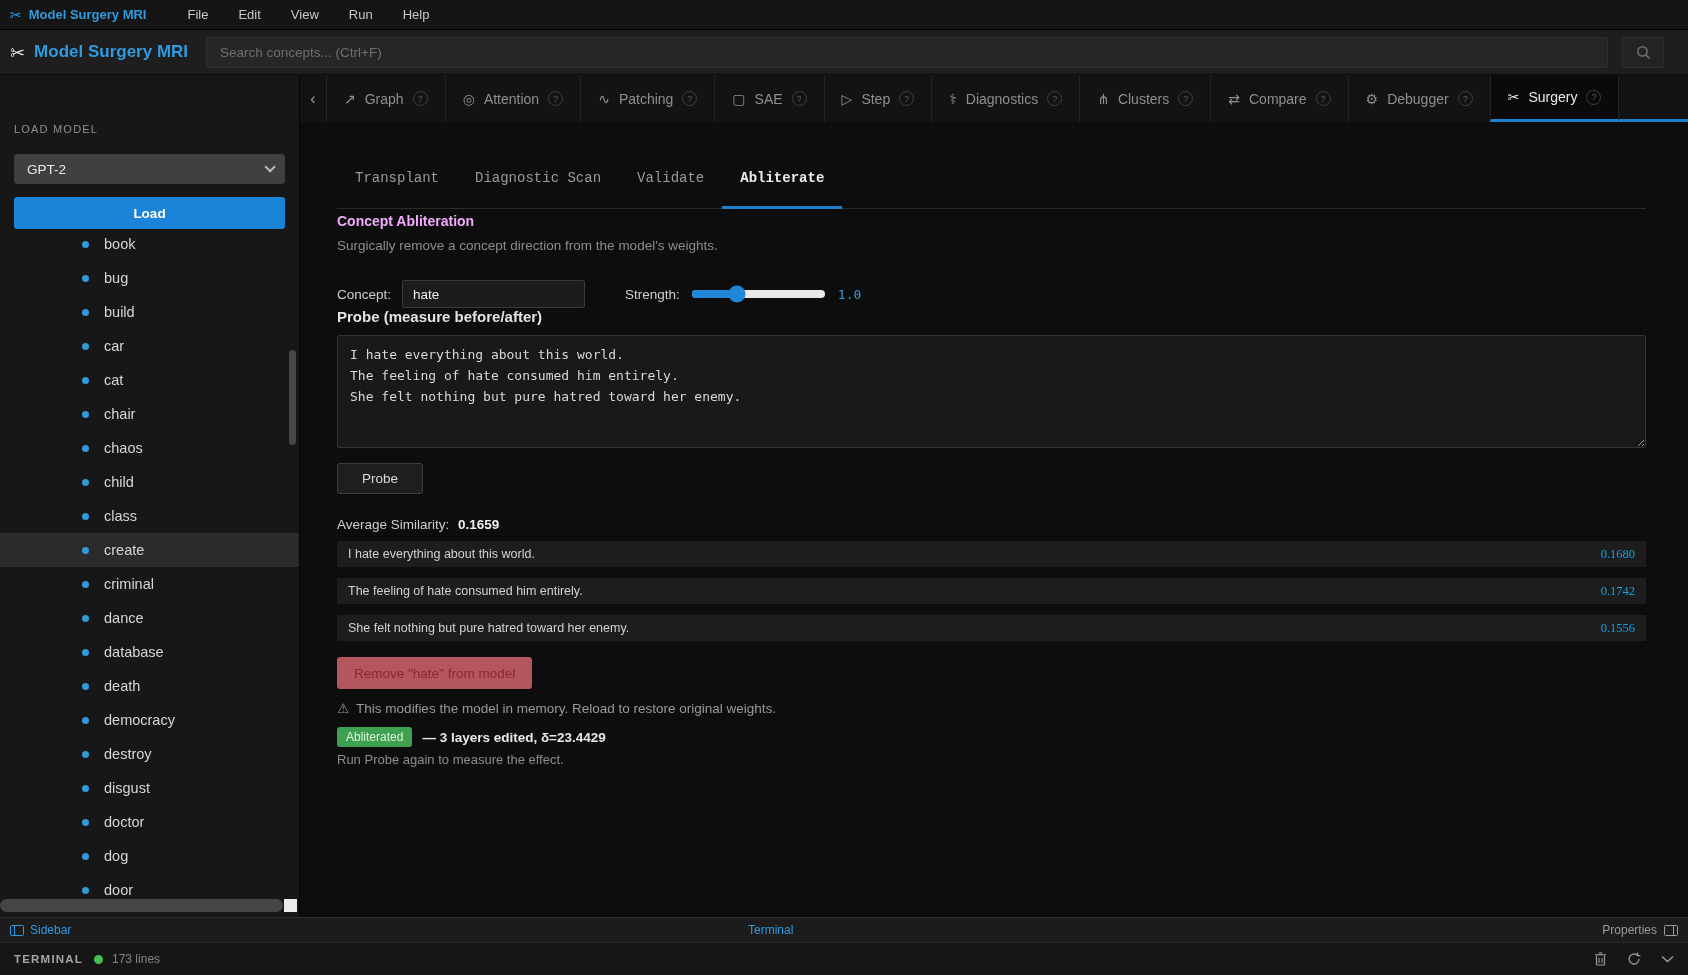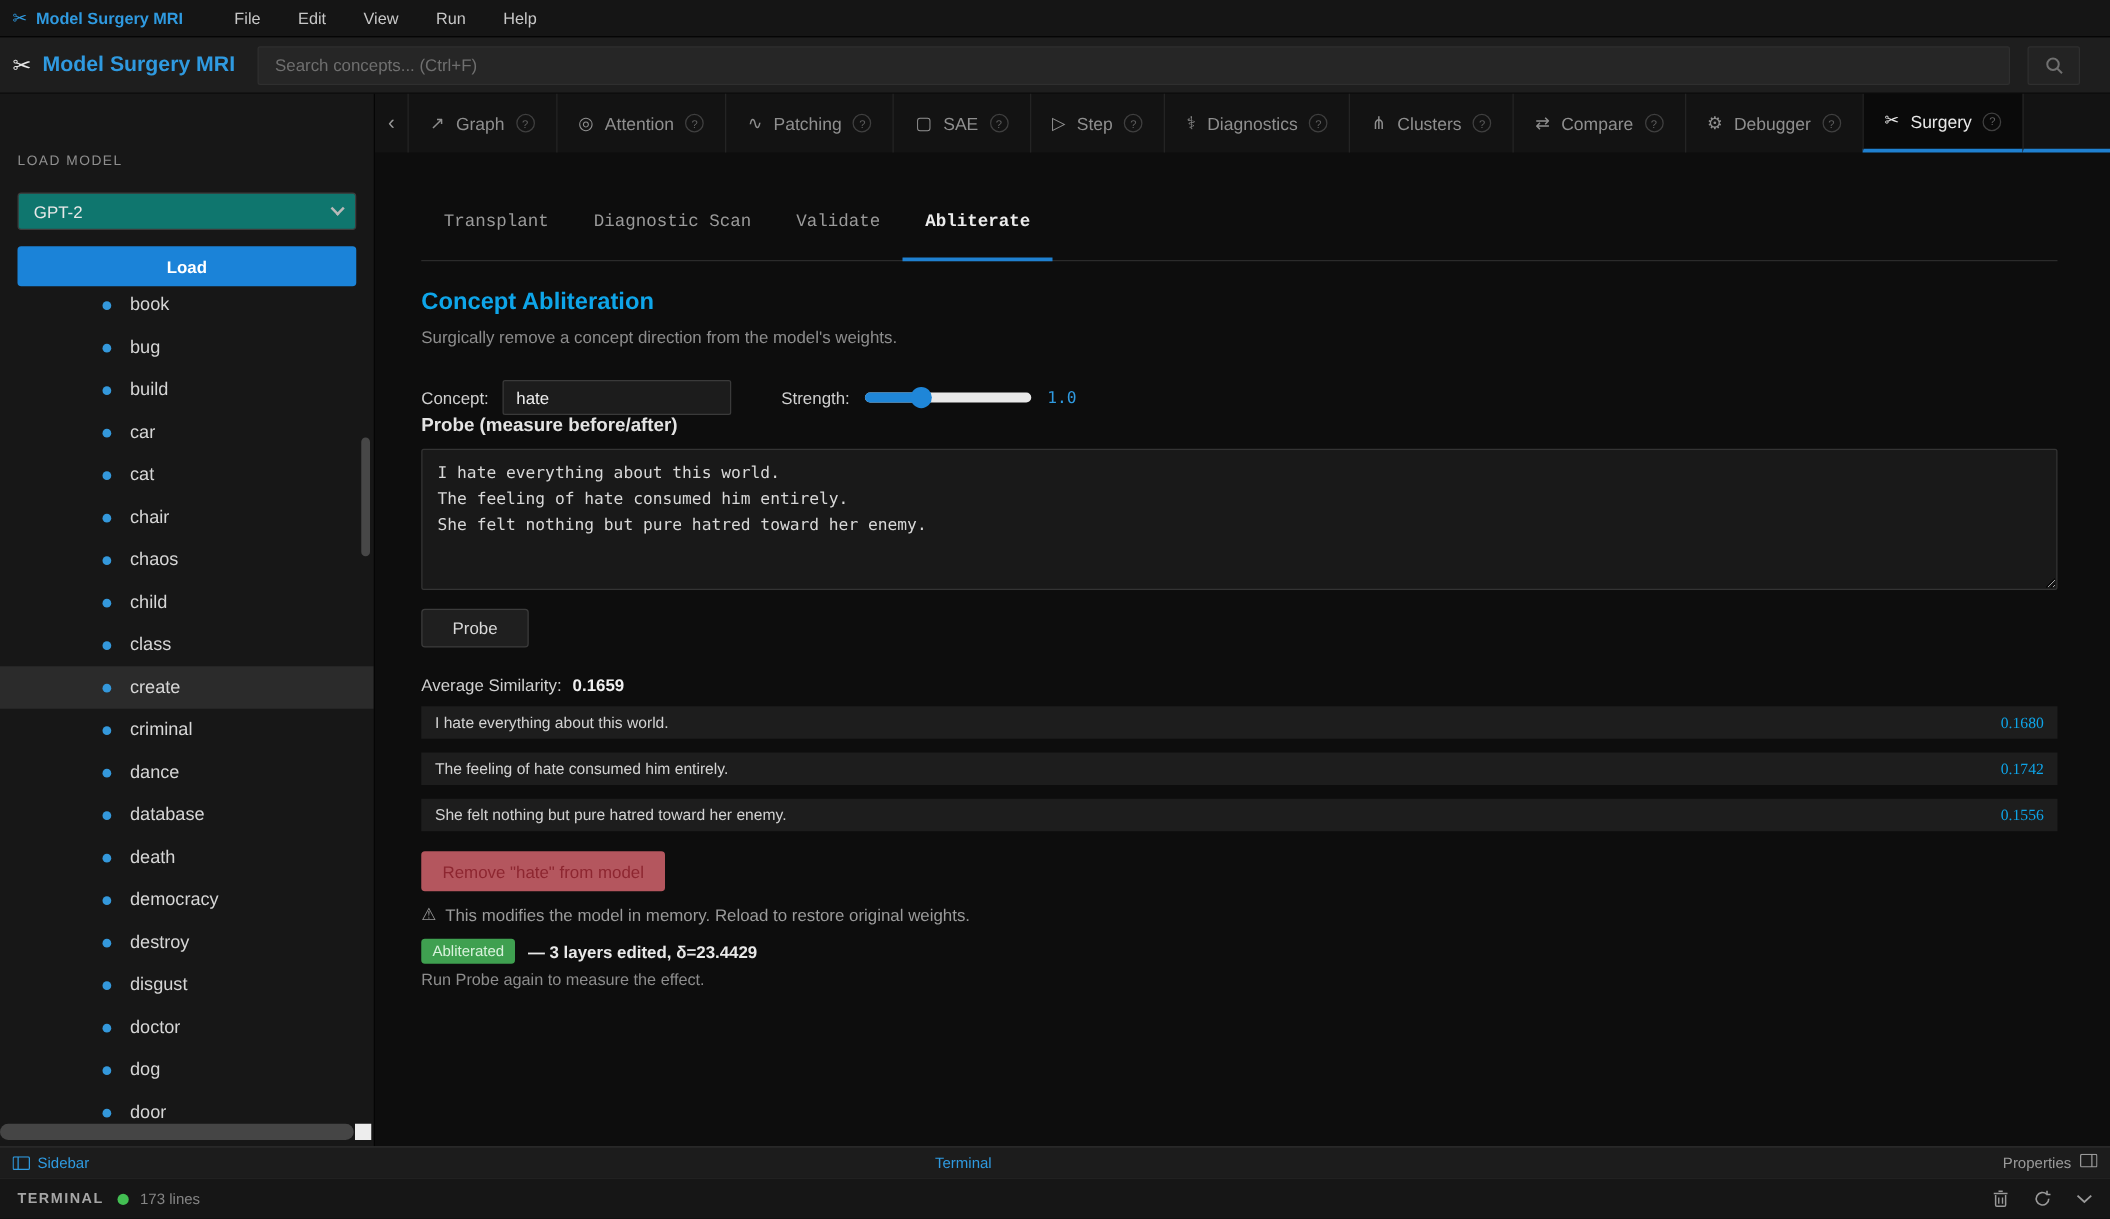--- a/index.html
+++ b/index.html
@@ -30,21 +30,21 @@
     justify-content:center; color:#707070; }
 
   
   .body { display:flex; height:842px; }
 
   
   .sidebar { width:300px; flex:none; background:#171717; position:relative;
     overflow:hidden; border-right:1px solid #050505; }
   .sidebar-top { padding:16px 14px 0; }
   .load-model-label { color:#8f8f8f; font-size:11px; letter-spacing:1.2px;margin-top:32px; }
-  .model-select { margin-top:19px; height:30px; background:#0f766e; border:1px solid #3d3d3d;
+  .model-select { margin-top:19px; height:30px; background:#404040; border:1px solid #3d3d3d;
     border-radius:3px; color:#e8e8e8; font-size:13.5px; display:flex; align-items:center;
     justify-content:space-between; padding:0 12px; cursor:default; }
   .chev { width:8px; height:8px; border-right:2px solid #b9b9b9; border-bottom:2px solid #b9b9b9;
     transform:rotate(45deg) translateY(-3px); }
   .load-btn { margin-top:13px; width:100%; height:32px; background:#1b83d8; border:none;
     border-radius:3px; color:#fff; font-weight:bold; font-size:13.5px; font-family:inherit; }
   .concepts { margin-top:4px; height:706px; overflow:hidden; }
   .concepts-inner { margin-top:-6px; }
   .concept { height:34px; display:flex; align-items:center; gap:15px; padding-left:82px;
     color:#d6d6d6; font-size:14.5px; cursor:default; }
@@ -70,21 +70,21 @@
   .tab.active { background:#0a0a0a; color:#e9e9e9; border-bottom:3px solid #1f80d0; }
   .tab.active .tab-icon { color:#e9e9e9; }
   .tab-filler { flex:1; border-left:1px solid #242424; border-bottom:3px solid #1f80d0; }
 
   .content { flex:1; padding:36px 42px 0 37px; overflow:hidden; }
   .subtabs { display:flex; border-bottom:1px solid #2b2b2b;font-family:Liberation Mono, monospace; }
   .subtab { padding:12px 18px 20px; font-size:14px; color:#9a9a9a; margin-bottom:-1px;
     border-bottom:3px solid transparent; cursor:default; }
   .subtab.active { color:#ececec; font-weight:bold; border-bottom-color:#1f80d0; }
 
-  .section-title { margin-top:22px; font-size:19px; font-weight:bold; color:#0ea5e9; }
+  .section-title { margin-top:4px; font-size:14px; font-weight:bold; color:#f0abfc; }
   .section-sub { margin-top:9px; font-size:13.5px; color:#8d8d8d; }
 
   .controls-row { margin-top:27px; display:flex; align-items:center; font-size:13.5px; color:#cfcfcf; }
   .concept-input { margin-left:11px; width:183px; height:28px; background:#1c1c1c;
     border:1px solid #3a3a3a; border-radius:2px; color:#eee; font-size:13.5px; padding:0 10px;
     outline:none; font-family:inherit; }
   .strength-label { margin-left:40px; }
   .slider { position:relative; margin-left:12px; width:133px; height:8px; border-radius:4px;
     background:#e9e9e9; }
   .slider-fill { position:absolute; left:0; top:0; bottom:0; border-radius:4px; background:#1f86d8; }
@@ -113,21 +113,21 @@
   .status-row { margin-top:11px; display:flex; align-items:center; gap:10px; }
   .badge { background:#3fa050; color:#d9f2dc; font-size:12px; padding:3px 9px; border-radius:3px; }
   .status-detail { font-size:13.5px; font-weight:bold; color:#e8e8e8; }
   .hint { margin-top:5px; font-size:13px; color:#8d8d8d; }
 
   
   .statusbar { height:25px; background:#1c1c1c; border-top:1px solid #2e2e2e; display:flex;
     align-items:center; padding:0 10px; font-size:12px; position:relative; }
   .sb-left { display:flex; align-items:center; gap:6px; color:#2f9ae0; }
   .sb-center { position:absolute; left:748px; color:#2f9ae0; }
-  .sb-right { margin-left:auto; display:flex; align-items:flex-start; gap:7px; color:#9a9a9a; }
+  .sb-right { margin-left:auto; display:flex; align-items:center; gap:7px; color:#9a9a9a; }
   .panel-icon svg { display:block; }
 
   
   .terminalbar { height:33px; background:#161616; border-top:1px solid #262626; display:flex;
     align-items:center; padding:0 14px; }
   .term-title { color:#a6a6a6; font-size:11.5px; letter-spacing:1.2px; font-weight:bold; }
   .term-dot { width:9px; height:9px; border-radius:50%; background:#43bf53; margin:0 9px 0 11px; }
   .term-lines { color:#858585; font-size:12px; }
   .term-actions { margin-left:auto; display:flex; align-items:center; gap:20px; color:#9a9a9a; }
   .term-actions svg { display:block; }

